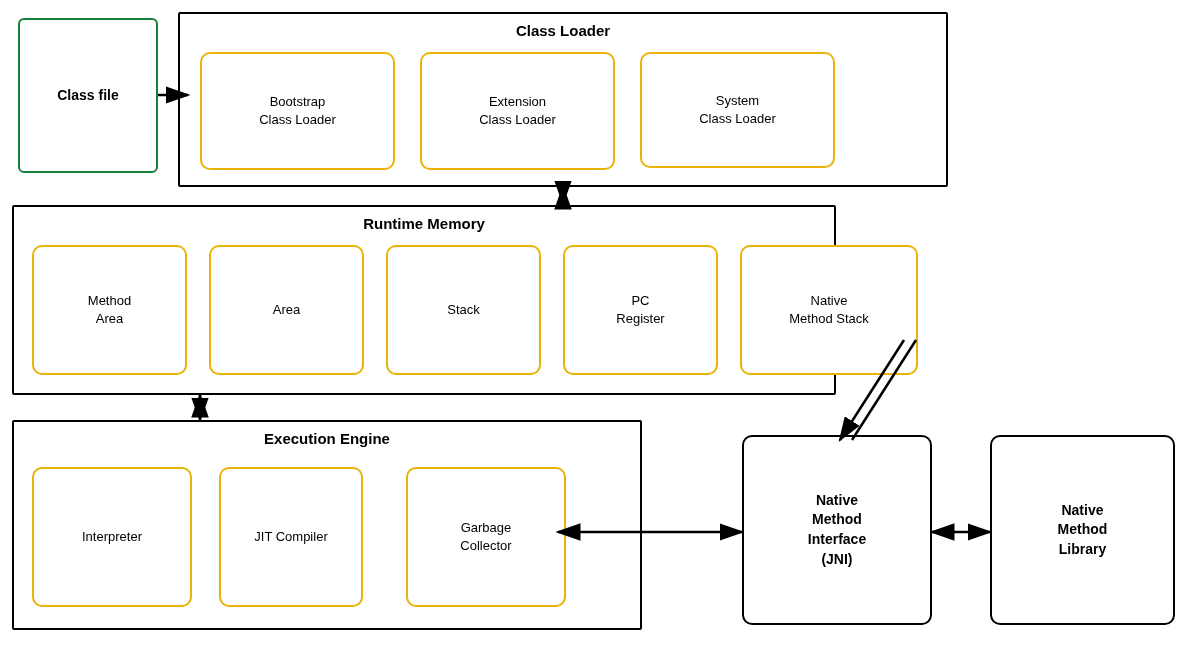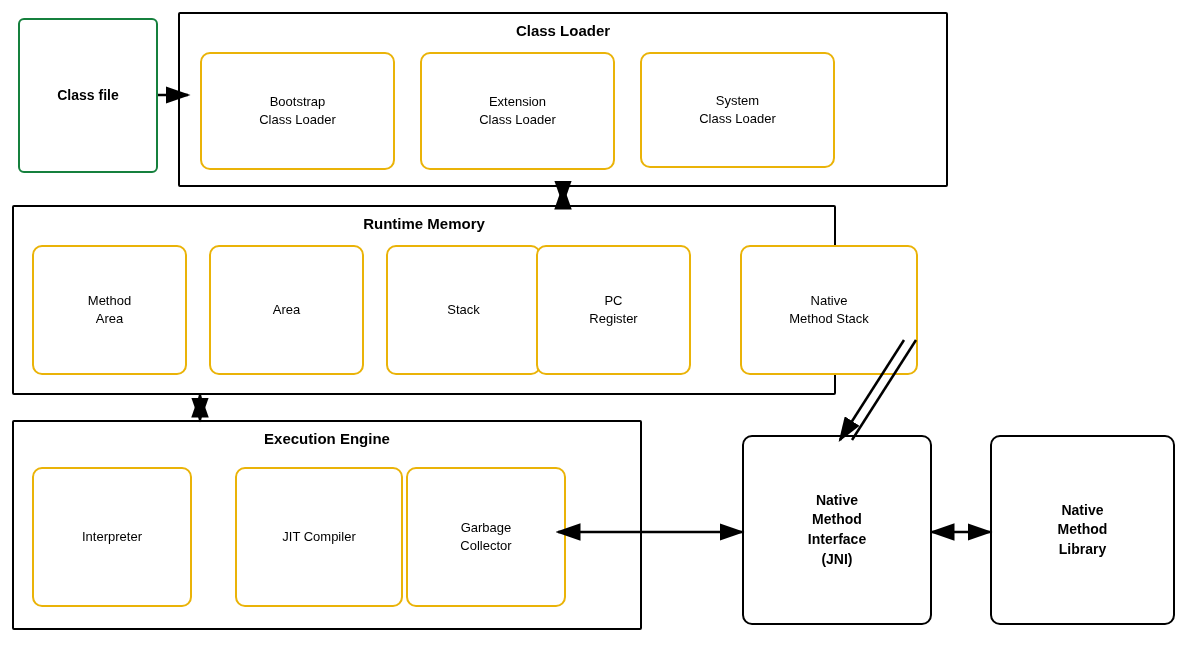--- a/index.html
+++ b/index.html
@@ -171,37 +171,37 @@
     </div>
 
     <div class="comp-box" style="left:195px;top:38px;width:155px;height:130px;">
       <span>Area</span>
     </div>
 
     <div class="comp-box" style="left:372px;top:38px;width:155px;height:130px;">
       <span>Stack</span>
     </div>
 
-    <div class="comp-box" style="left:522px;top:38px;width:155px;height:130px;">
+    <div class="comp-box" style="left:549px;top:38px;width:155px;height:130px;">
       <span>PC<br>Register</span>
     </div>
 
     <div class="comp-box" style="left:726px;top:38px;width:178px;height:130px;">
       <span>Native<br>Method Stack</span>
     </div>
   </div>
 
   <div id="execution-engine-section" class="section-box">
     <div class="section-title">Execution Engine</div>
 
     <div class="comp-box" style="left:18px;top:45px;width:160px;height:140px;">
       <span>Interpreter</span>
     </div>
 
-    <div class="comp-box" style="left:205px;top:45px;width:168px;height:140px;margin-left:16px;">
+    <div class="comp-box" style="left:205px;top:45px;width:144px;height:140px;">
       <span>JIT Compiler</span>
     </div>
 
     <div class="comp-box" style="left:392px;top:45px;width:160px;height:140px;">
       <span>Garbage<br>Collector</span>
     </div>
   </div>
 
   <div id="nmi-box">
     <span>Native<br>Method<br>Interface<br>(JNI)</span>

